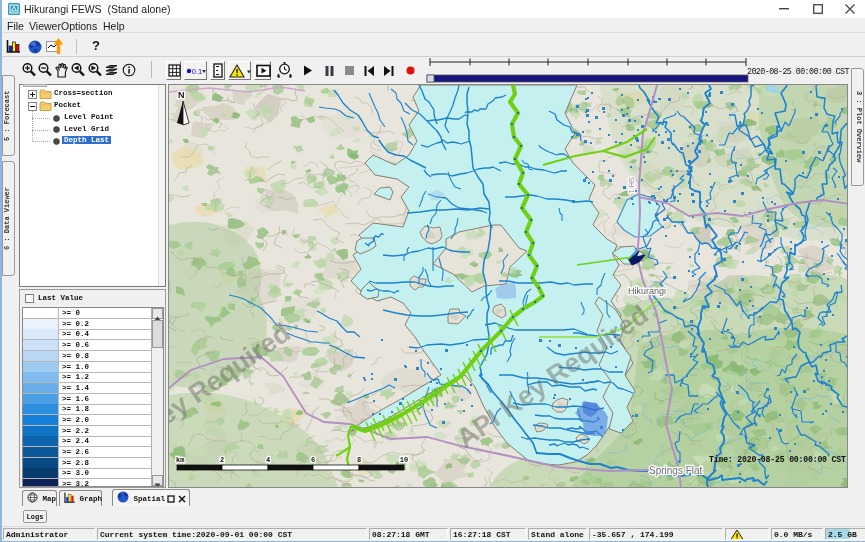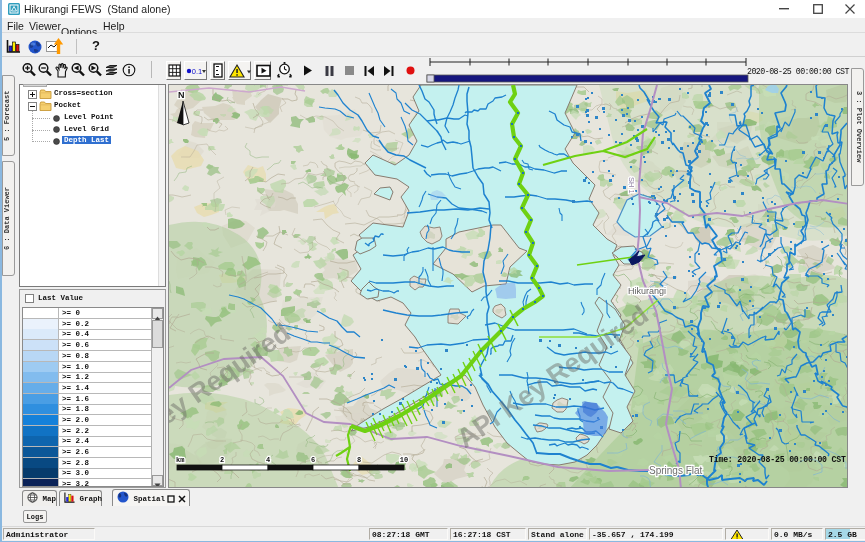--- a/index.html
+++ b/index.html
@@ -30,21 +30,21 @@
 <svg class="abs" style="left:813px;top:4px;" width="10" height="10">
     <rect x="0.7" y="0.7" width="8.6" height="8.6" fill="none" stroke="#444" stroke-width="1.3"></rect>
   </svg>
 <svg class="abs" style="left:845px;top:4px;" width="10" height="10">
     <path d="M0.5,0.5 L9.5,9.5 M9.5,0.5 L0.5,9.5" stroke="#444" stroke-width="1.2"></path>
   </svg>
 
 <div class="abs" style="left:2px;top:18px;width:863px;height:15px;background:#f0f0f0;border-bottom:1px solid #dcdcdc;"></div>
 <div class="abs" style="left:7px;top:20px;font:10.5px 'Liberation Sans',sans-serif;color:#1a1a1a;">File</div>
 <div class="abs" style="left:29px;top:20px;font:10.5px 'Liberation Sans',sans-serif;color:#1a1a1a;">Viewer</div>
-<div class="abs" style="left:61px;top:26px;font:10.5px 'Liberation Sans',sans-serif;color:#1a1a1a;">Options</div>
+<div class="abs" style="left:61px;top:20px;font:10.5px 'Liberation Sans',sans-serif;color:#1a1a1a;">Options</div>
 <div class="abs" style="left:103px;top:20px;font:10.5px 'Liberation Sans',sans-serif;color:#1a1a1a;">Help</div>
 
 <div class="abs" style="left:2px;top:34px;width:863px;height:23px;background:#f0f0f0;border-bottom:1px solid #d0d0d0;"></div>
 <svg width="15" height="15" style="position:absolute;left:6px;top:39px;">
     <path d="M1.5,1 L1.5,13 L14,13" stroke="#111" stroke-width="1.6" fill="none"></path>
     <rect x="3" y="7" width="3" height="5.5" fill="#2222dd" stroke="#111" stroke-width="0.7"></rect>
     <rect x="6.5" y="3" width="3" height="9.5" fill="#ffee00" stroke="#111" stroke-width="0.7"></rect>
     <rect x="10" y="5.5" width="3" height="7" fill="#dd1111" stroke="#111" stroke-width="0.7"></rect>
   </svg>
 <svg width="14" height="14" style="position:absolute;left:28px;top:40px;">
@@ -2178,20 +2178,21 @@
         <rect x="1" y="1" width="6" height="6" fill="none" stroke="#111" stroke-width="1.3"></rect>
       </svg><svg width="8" height="8" style="position:absolute;right:3px;top:5px;">
         <path d="M1,1 L7,7 M7,1 L1,7" stroke="#111" stroke-width="1.5"></path>
       </svg></div>
   </div>
 
 <div class="abs" style="left:23px;top:510px;width:24px;height:13px;background:#f4f3f1;border:1px solid #999;border-radius:2px;font:bold 7px 'Liberation Mono',monospace;color:#111;text-align:center;line-height:12px;">Logs</div>
 
 <div class="abs" style="left:2px;top:526px;width:863px;height:15px;background:#f0f0f0;border-top:1px solid #d8d8d8;padding-left:29px;">
     <div style="position:absolute;left:1px;top:1px;width:92px;height:12px;border:1px solid #b0aca4;border-right-color:#fbfaf8;border-bottom-color:#fbfaf8;padding-left:2px;font:bold 8px 'Liberation Mono',monospace;color:#111;line-height:12px;white-space:nowrap;overflow:hidden;"><span style="position:relative;">Administrator</span></div>
+    <div style="position:absolute;left:95px;top:1px;width:270px;height:12px;border:1px solid #b0aca4;border-right-color:#fbfaf8;border-bottom-color:#fbfaf8;padding-left:2px;font:bold 8px 'Liberation Mono',monospace;color:#111;line-height:12px;white-space:nowrap;overflow:hidden;"><span style="position:relative;">Current system time:2020-09-01 00:00 CST</span></div>
     <div style="position:absolute;left:367px;top:1px;width:79px;height:12px;border:1px solid #b0aca4;border-right-color:#fbfaf8;border-bottom-color:#fbfaf8;padding-left:2px;font:bold 8px 'Liberation Mono',monospace;color:#111;line-height:12px;white-space:nowrap;overflow:hidden;"><span style="position:relative;">08:27:18 GMT</span></div>
     <div style="position:absolute;left:448px;top:1px;width:76px;height:12px;border:1px solid #b0aca4;border-right-color:#fbfaf8;border-bottom-color:#fbfaf8;padding-left:2px;font:bold 8px 'Liberation Mono',monospace;color:#111;line-height:12px;white-space:nowrap;overflow:hidden;"><span style="position:relative;">16:27:18 CST</span></div>
     <div style="position:absolute;left:526px;top:1px;width:59px;height:12px;border:1px solid #b0aca4;border-right-color:#fbfaf8;border-bottom-color:#fbfaf8;padding-left:2px;font:bold 8px 'Liberation Mono',monospace;color:#111;line-height:12px;white-space:nowrap;overflow:hidden;"><span style="position:relative;">Stand alone</span></div>
     <div style="position:absolute;left:587px;top:1px;width:134px;height:12px;border:1px solid #b0aca4;border-right-color:#fbfaf8;border-bottom-color:#fbfaf8;padding-left:2px;font:bold 8px 'Liberation Mono',monospace;color:#111;line-height:12px;white-space:nowrap;overflow:hidden;"><span style="position:relative;">-35.657 , 174.199</span></div>
     <div style="position:absolute;left:723px;top:1px;width:44px;height:12px;border:1px solid #b0aca4;border-right-color:#fbfaf8;border-bottom-color:#fbfaf8;padding-left:2px;font:bold 8px 'Liberation Mono',monospace;color:#111;line-height:12px;white-space:nowrap;overflow:hidden;"><svg width="16" height="13" style="position:absolute;left:3px;top:0px;">
         <path d="M8,1 L15,12 L1,12 Z" fill="#ffe600" stroke="#222" stroke-width="1"></path>
         <rect x="7.4" y="4.5" width="1.4" height="4" fill="#222"></rect>
         <rect x="7.4" y="9.5" width="1.4" height="1.4" fill="#222"></rect>
       </svg><span style="position:relative;"></span></div>
     <div style="position:absolute;left:769px;top:1px;width:52px;height:12px;border:1px solid #b0aca4;border-right-color:#fbfaf8;border-bottom-color:#fbfaf8;padding-left:2px;font:bold 8px 'Liberation Mono',monospace;color:#111;line-height:12px;white-space:nowrap;overflow:hidden;"><span style="position:relative;">0.0 MB/s</span></div>

